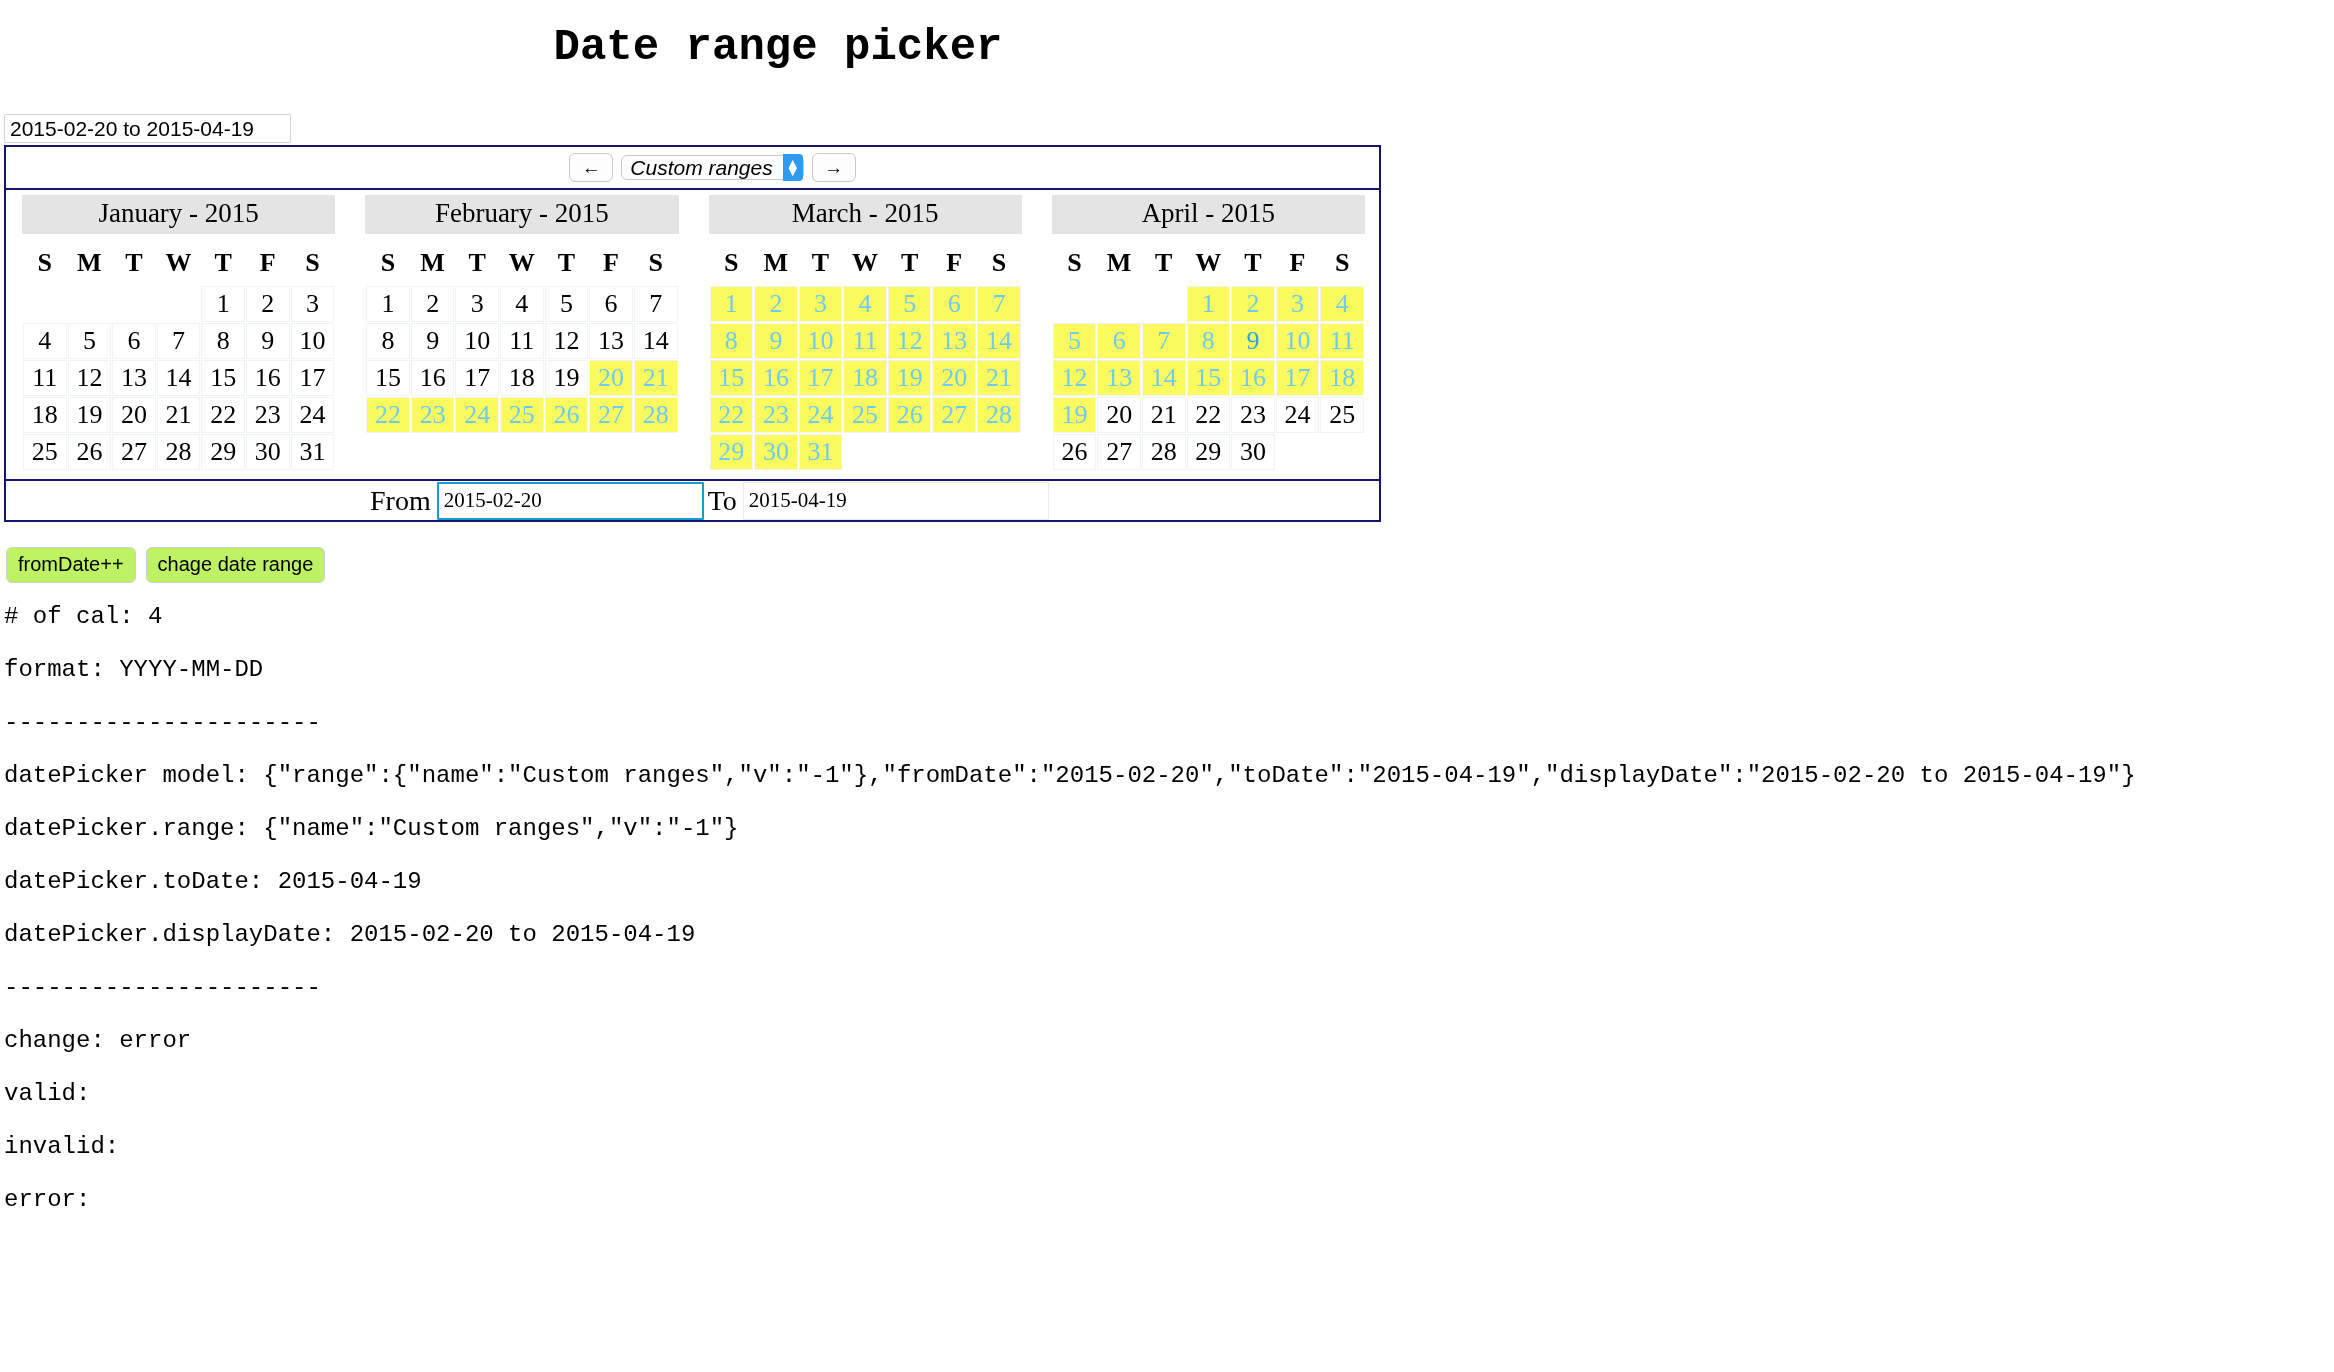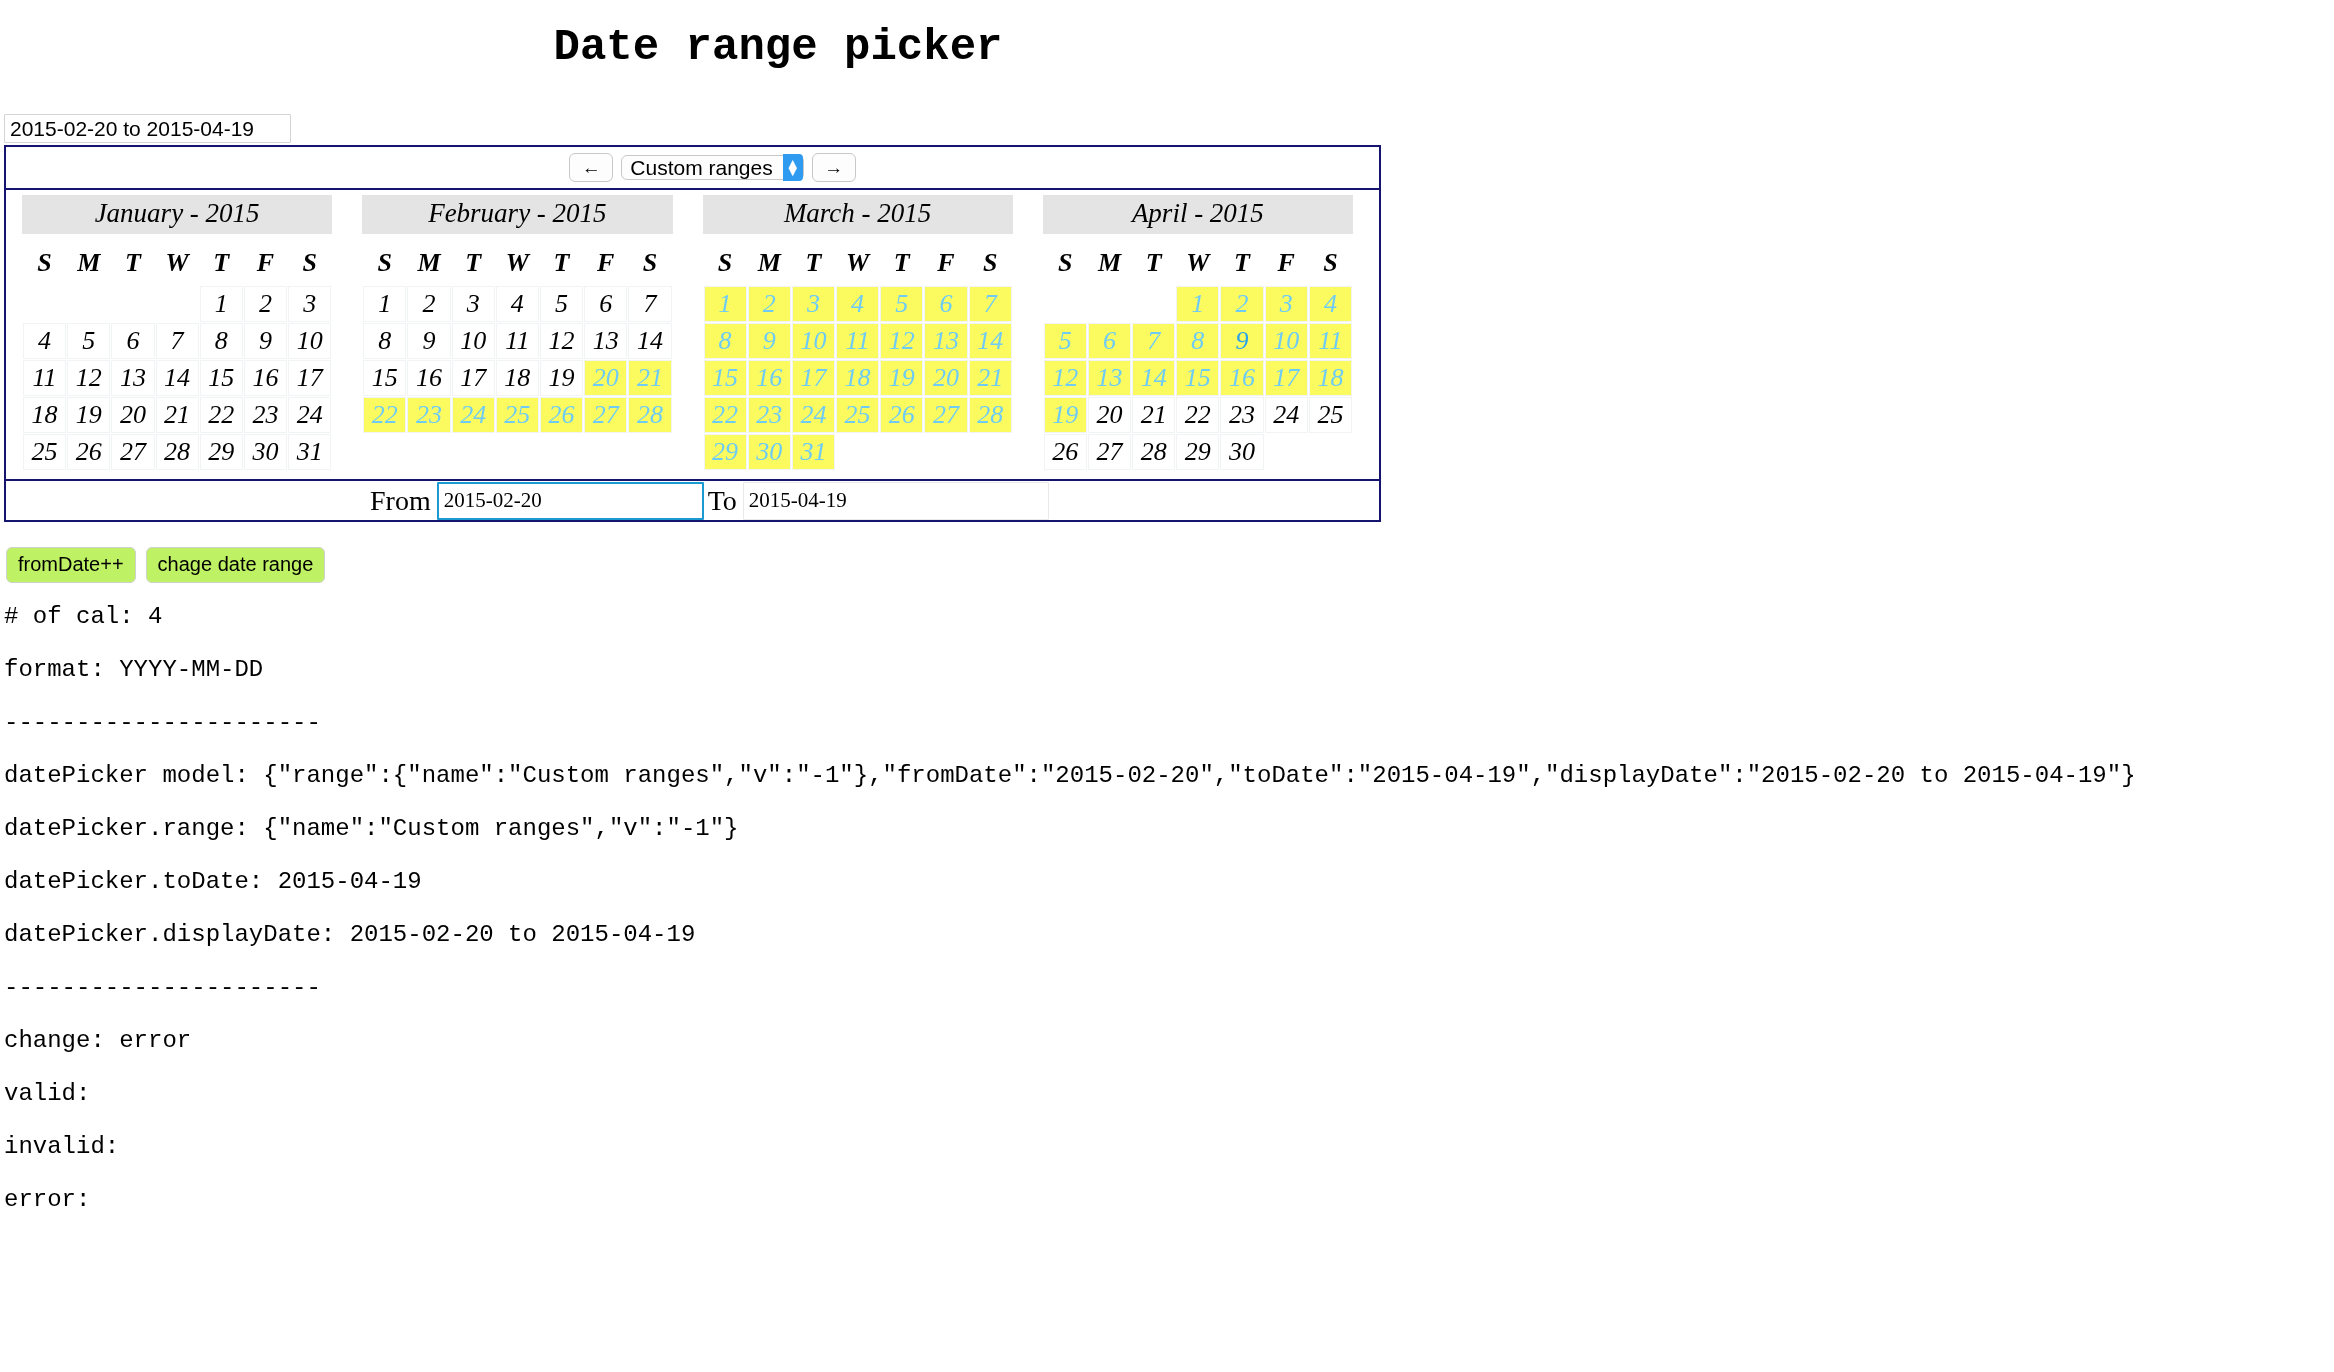--- a/index.html
+++ b/index.html
@@ -88,20 +88,21 @@
     position: relative;
     display: inline-flex;
     align-items: center;
     background: #fdfdfd;
     border: 1px solid #c8c8c8;
     border-radius: 6px;
     height: 25px;
     padding: 0 0 0 8px;
     box-sizing: border-box;
     cursor: pointer;
+    font-style: italic;
   }
   .range-select .sel-label {
     font-family: "Liberation Sans", "DejaVu Sans", sans-serif;
     font-size: 21px;
     color: #000;
     padding-right: 10px;
     white-space: nowrap;
   }
   .sel-arrows {
     width: 20px;
@@ -116,22 +117,21 @@
     font-size: 11px;
     line-height: 8px;
     flex: none;
     margin-right: 0px;
   }
   .sel-arrows span { display:block; font-family:"DejaVu Sans", sans-serif; }
 
   
   .cals {
     display: flex;
-    padding: 0px 12px 0 0;
-    font-style: italic;
+    padding: 0px 0 0 0;
   }
   .cal {
     width: 344px;
     box-sizing: border-box;
     padding: 5px 14px 8px 16px;
   }
   .cal-title {
     background: #e4e4e4;
     text-align: center;
     font-family: "Liberation Serif", "DejaVu Serif", serif;

